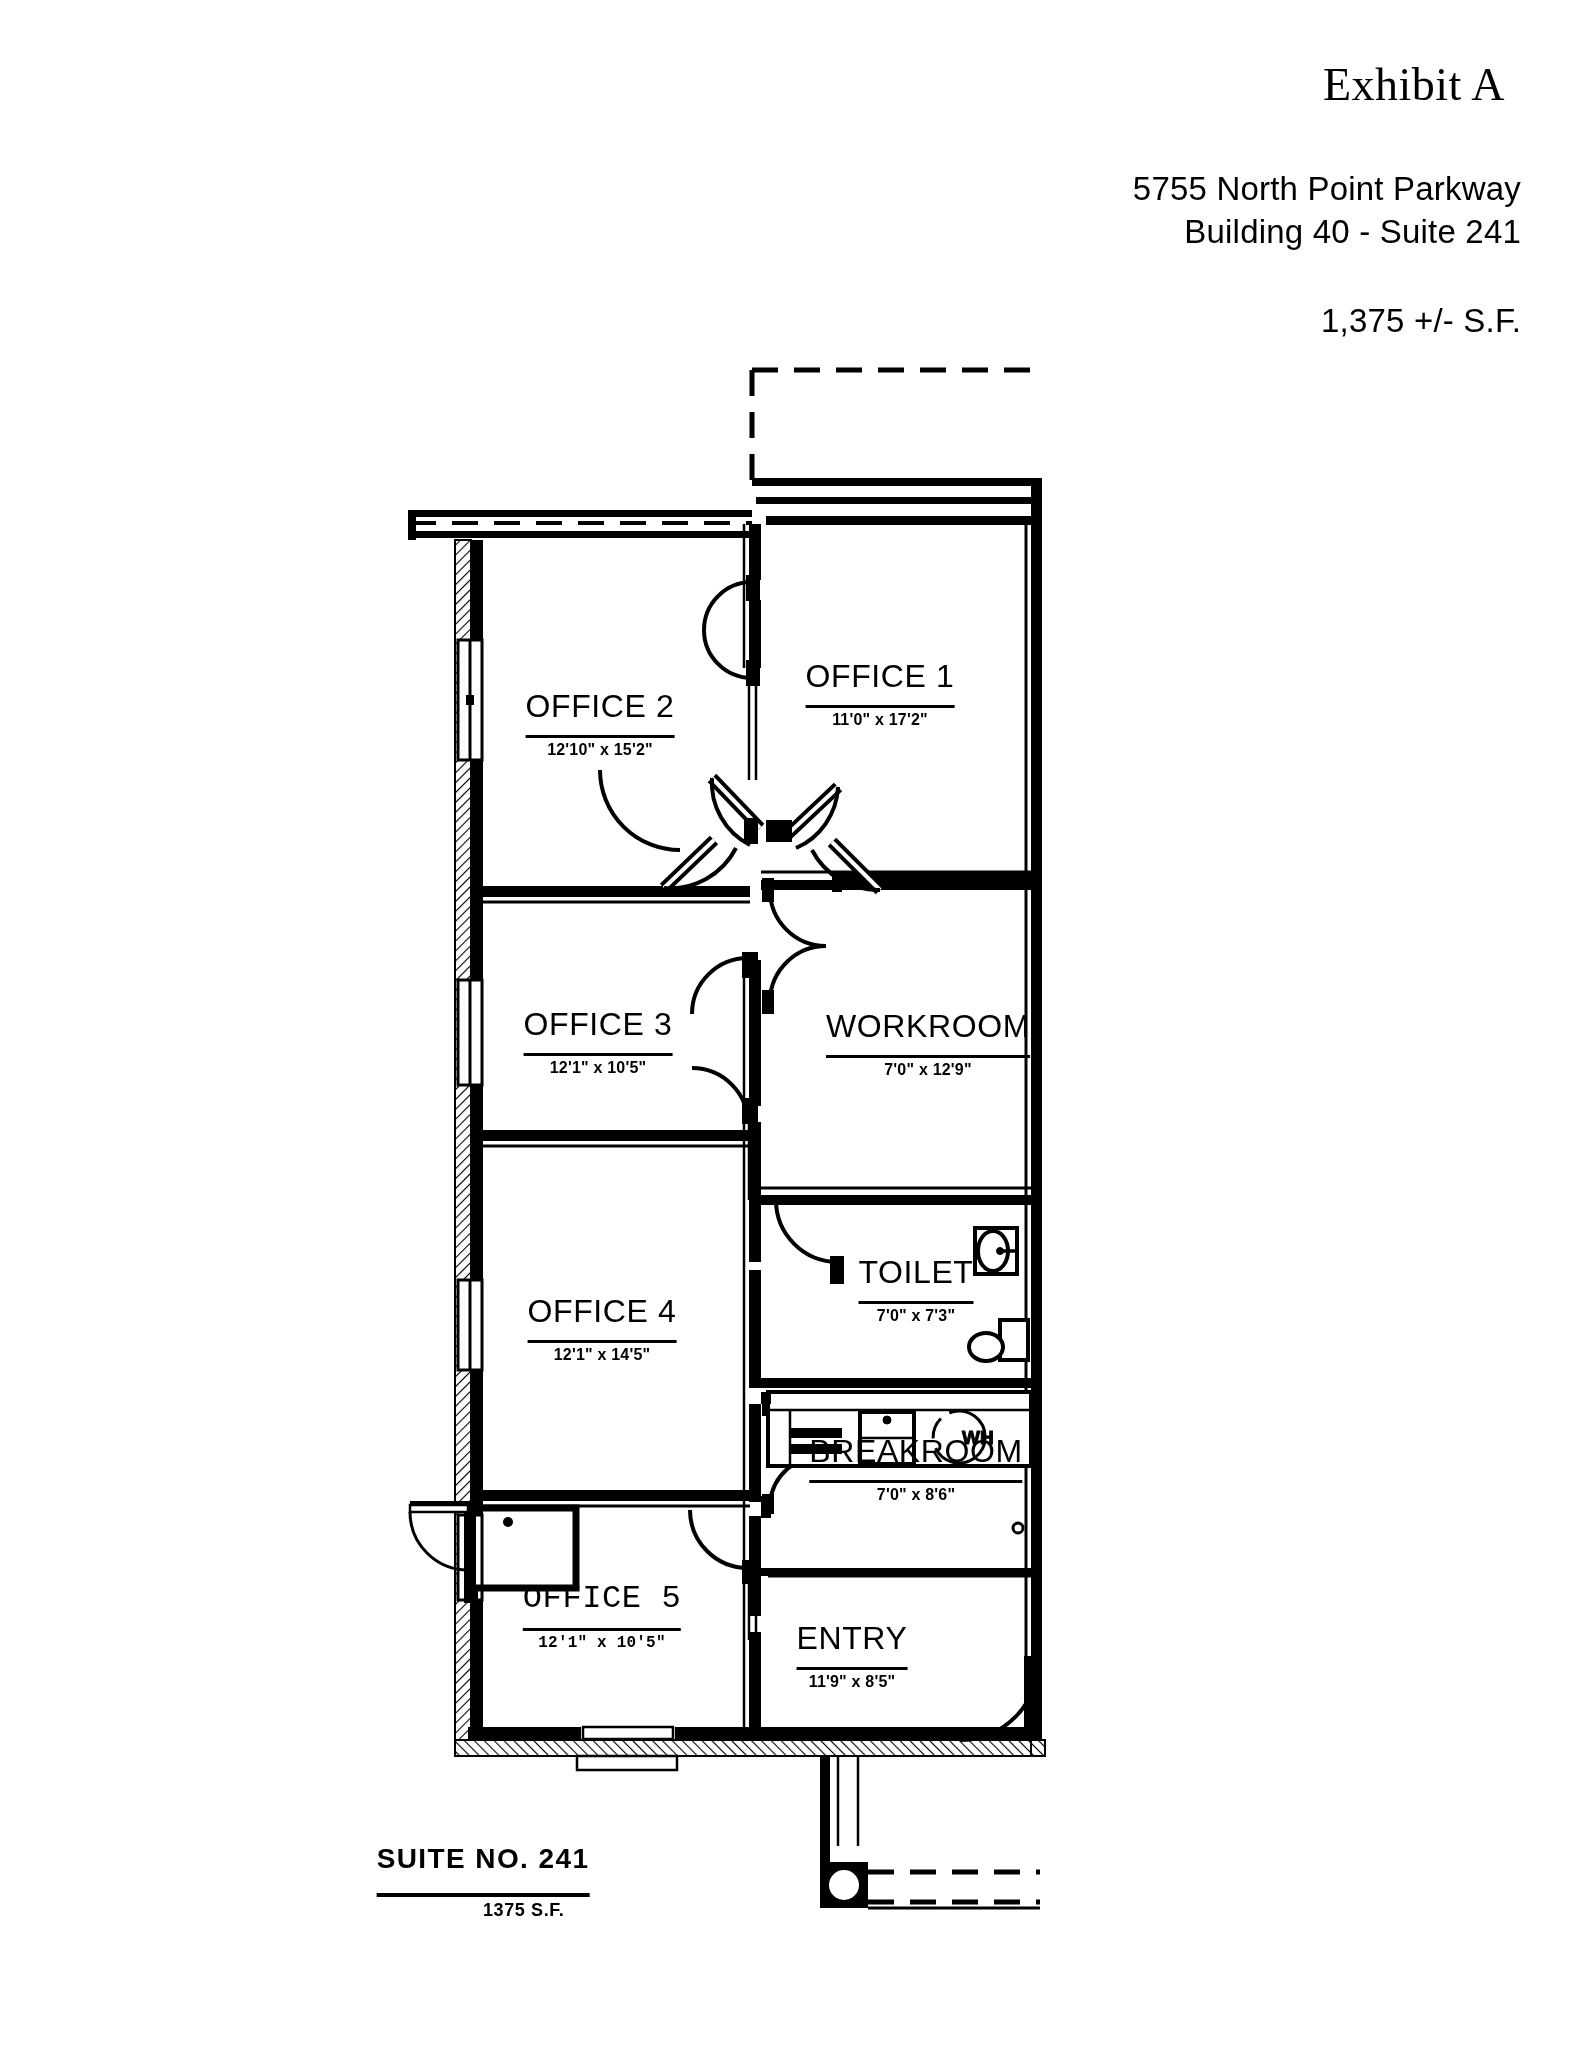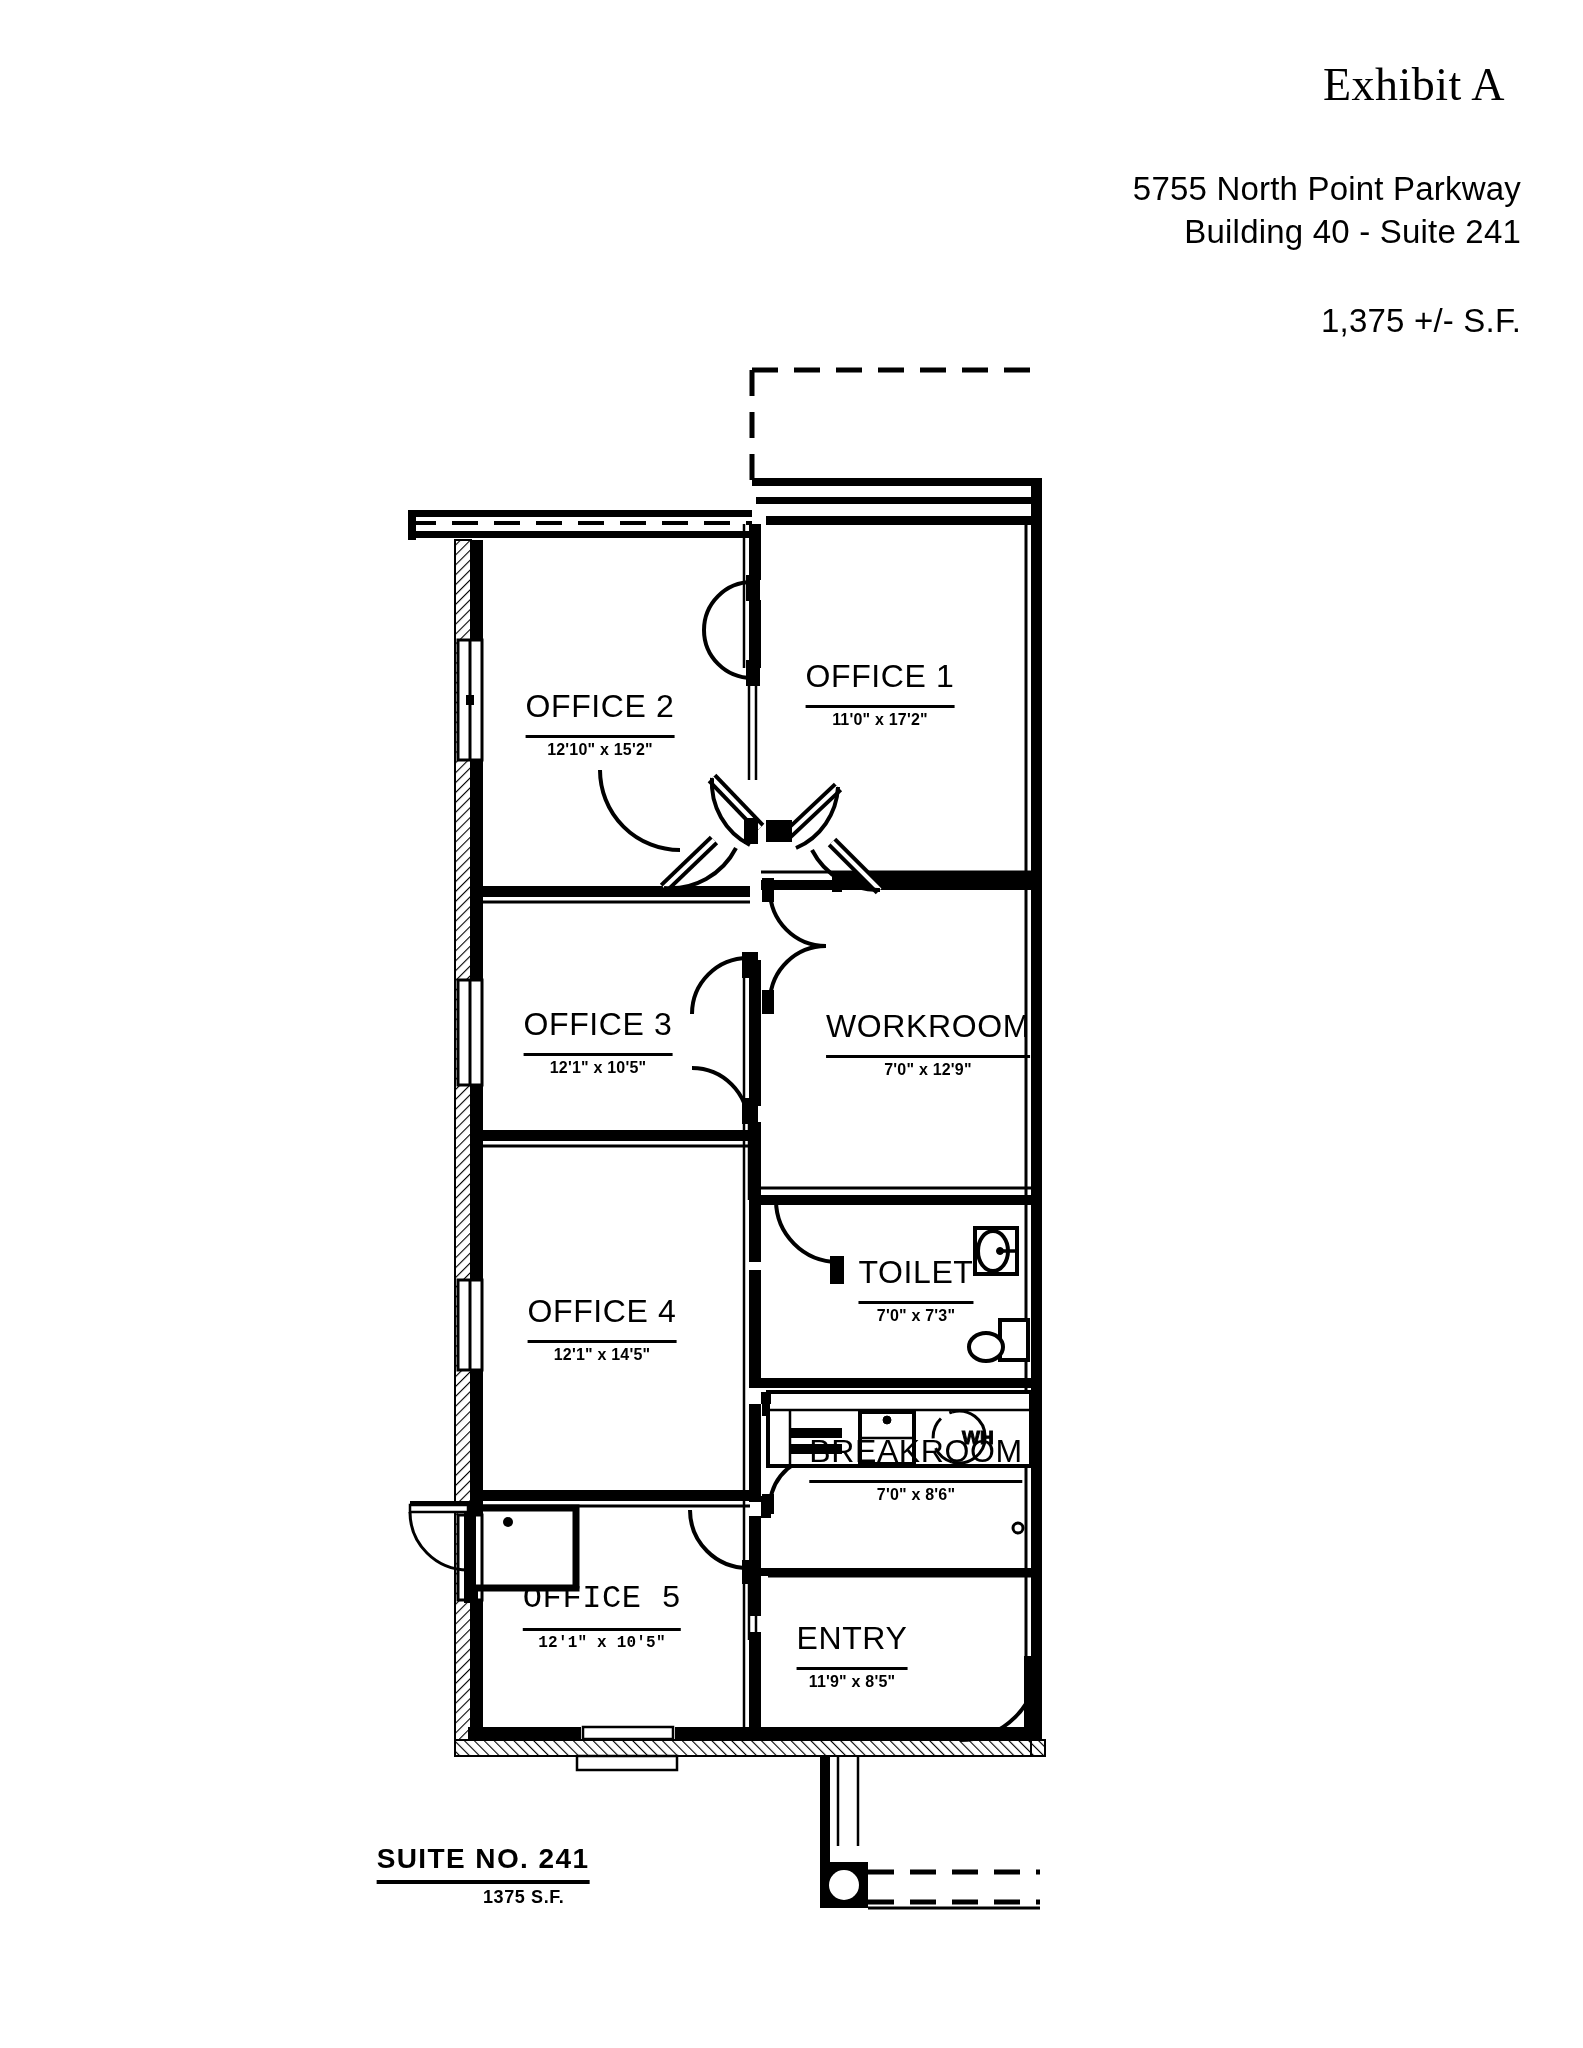--- a/index.html
+++ b/index.html
@@ -88,21 +88,21 @@
     top: 1843px;
     text-align: center;
     width: 0;
     white-space: nowrap;
   }
   #suite-caption .suite-name {
     font-size: 28px;
     font-weight: 700;
     letter-spacing: 1.4px;
     border-bottom: 4px solid #000;
-    padding-bottom: 5px;
+    padding-bottom: 18px;
     display: inline-block;
     transform: translateX(-50%);
     font-family: "Liberation Sans", sans-serif;
   }
   #suite-caption .suite-sf {
     display: block;
     font-size: 18px;
     font-weight: 700;
     letter-spacing: 0.6px;
     margin-top: 3px;

